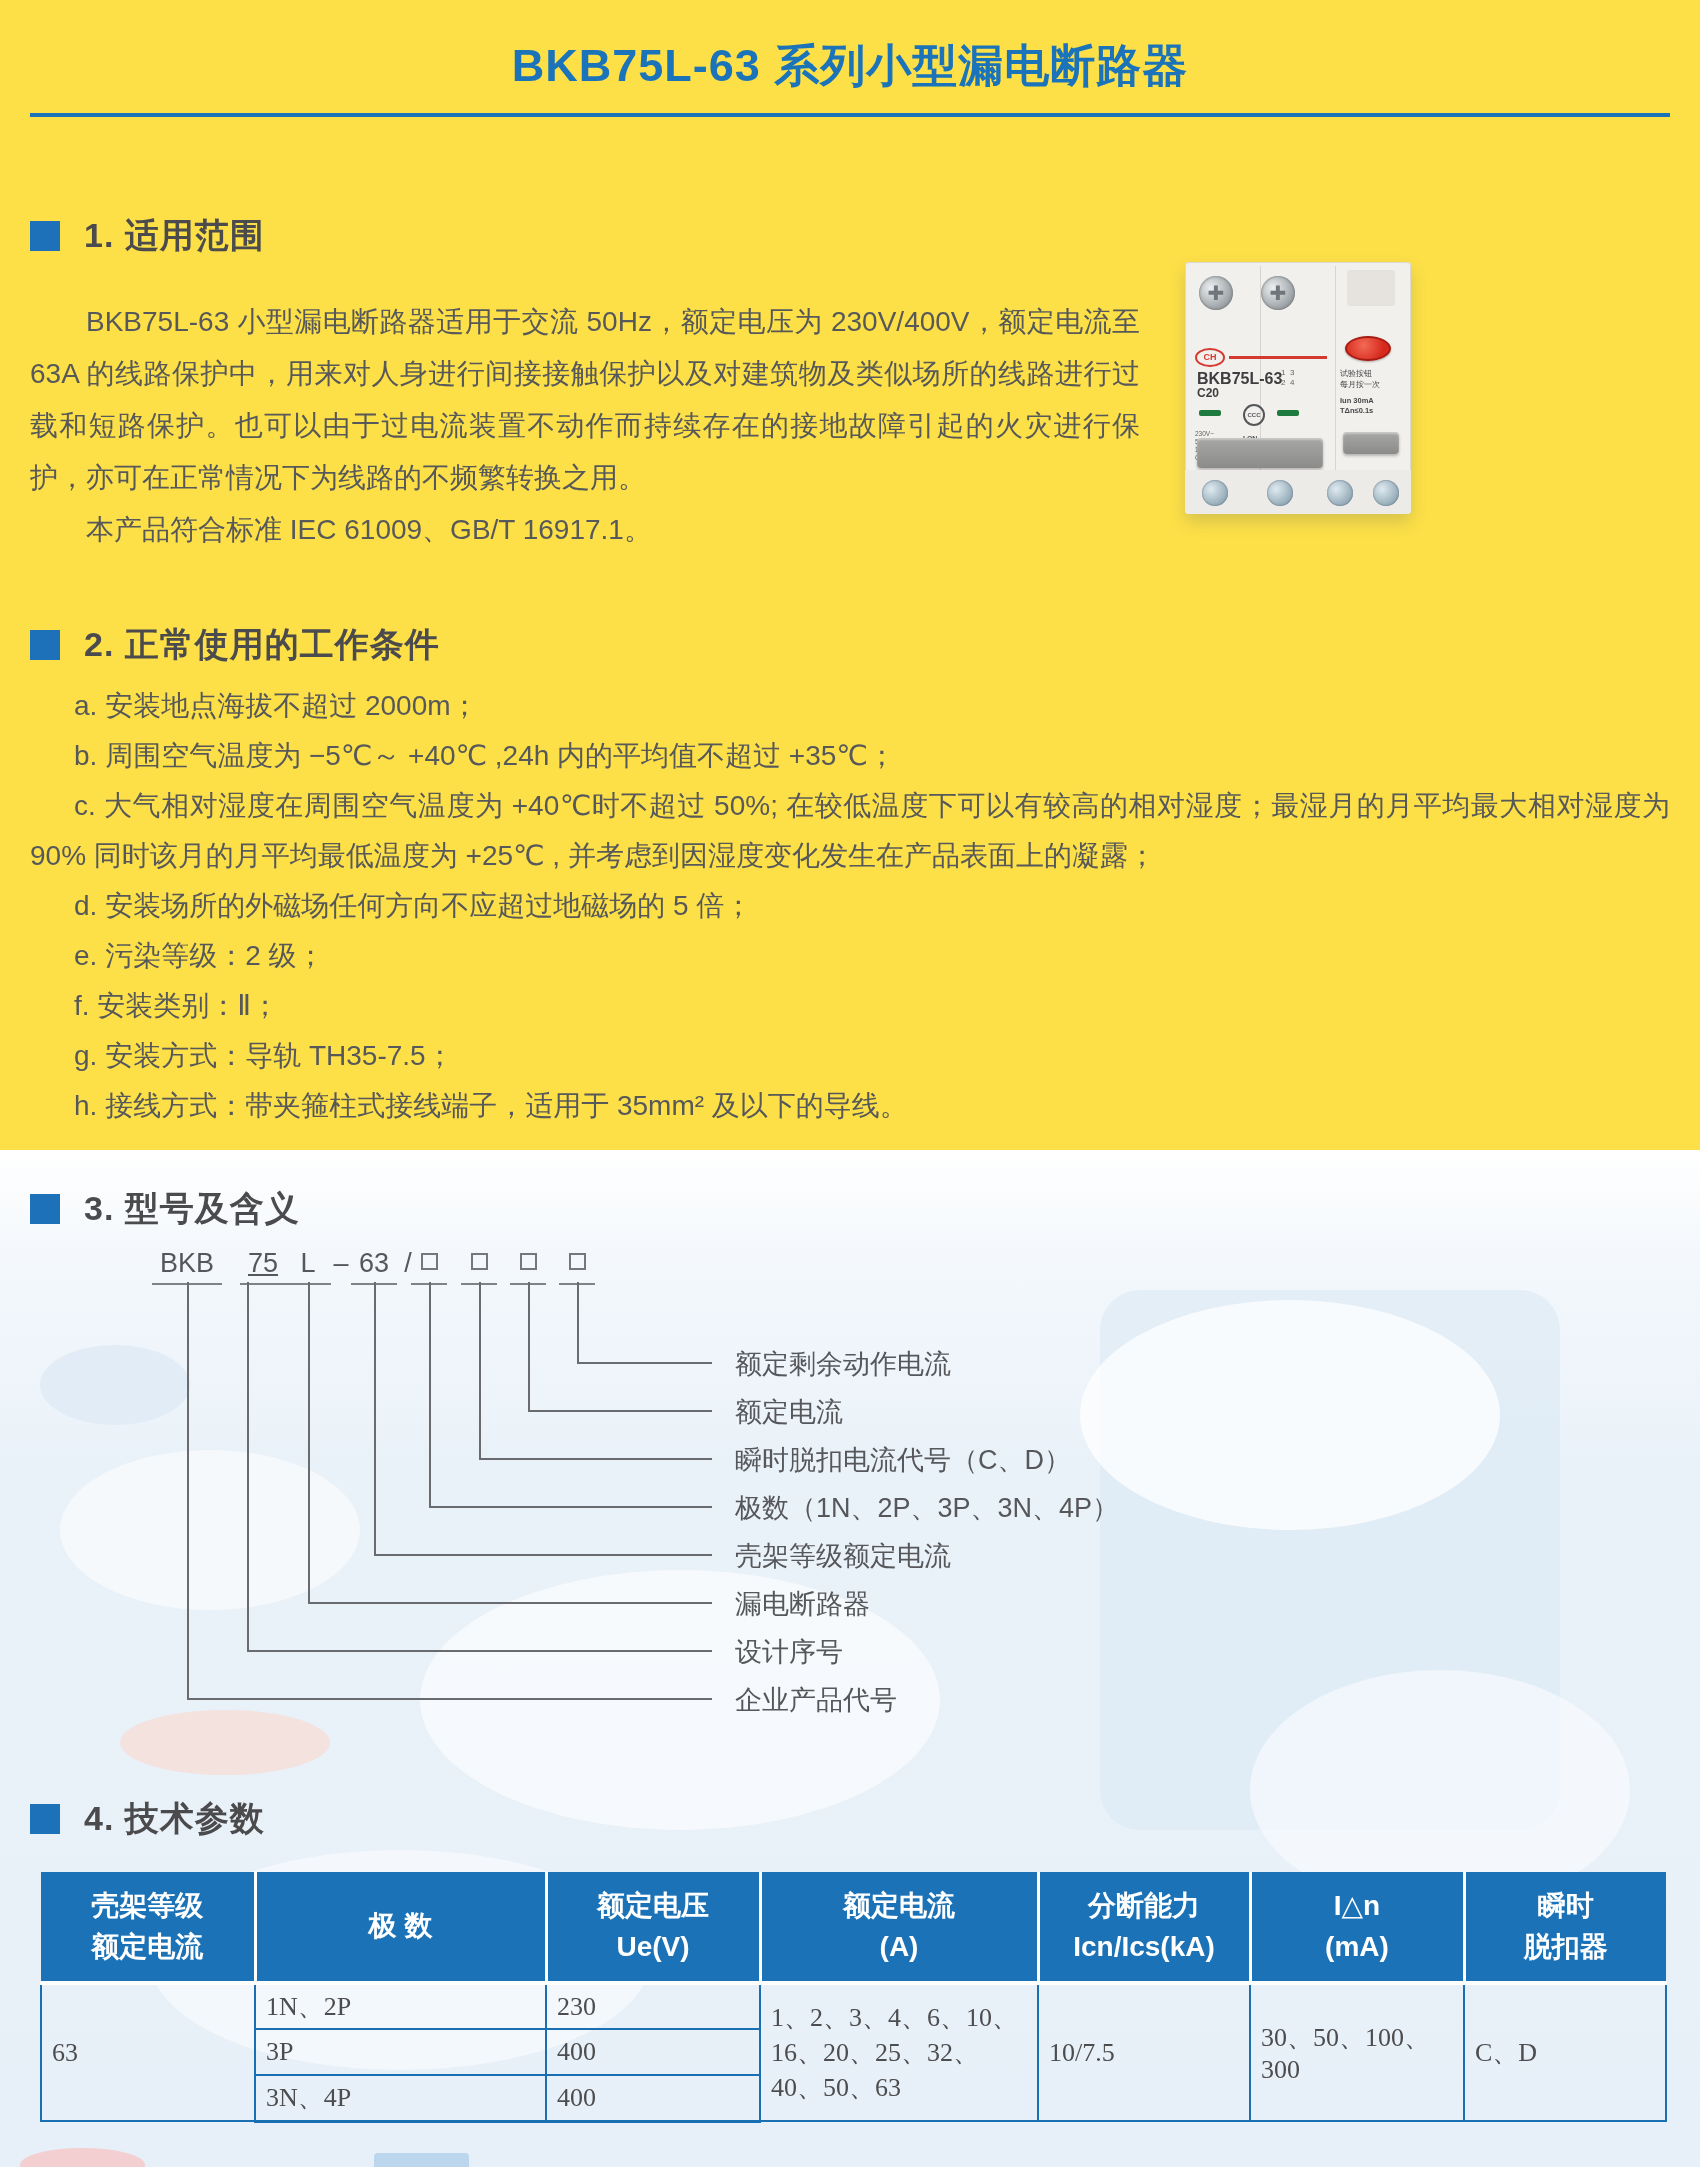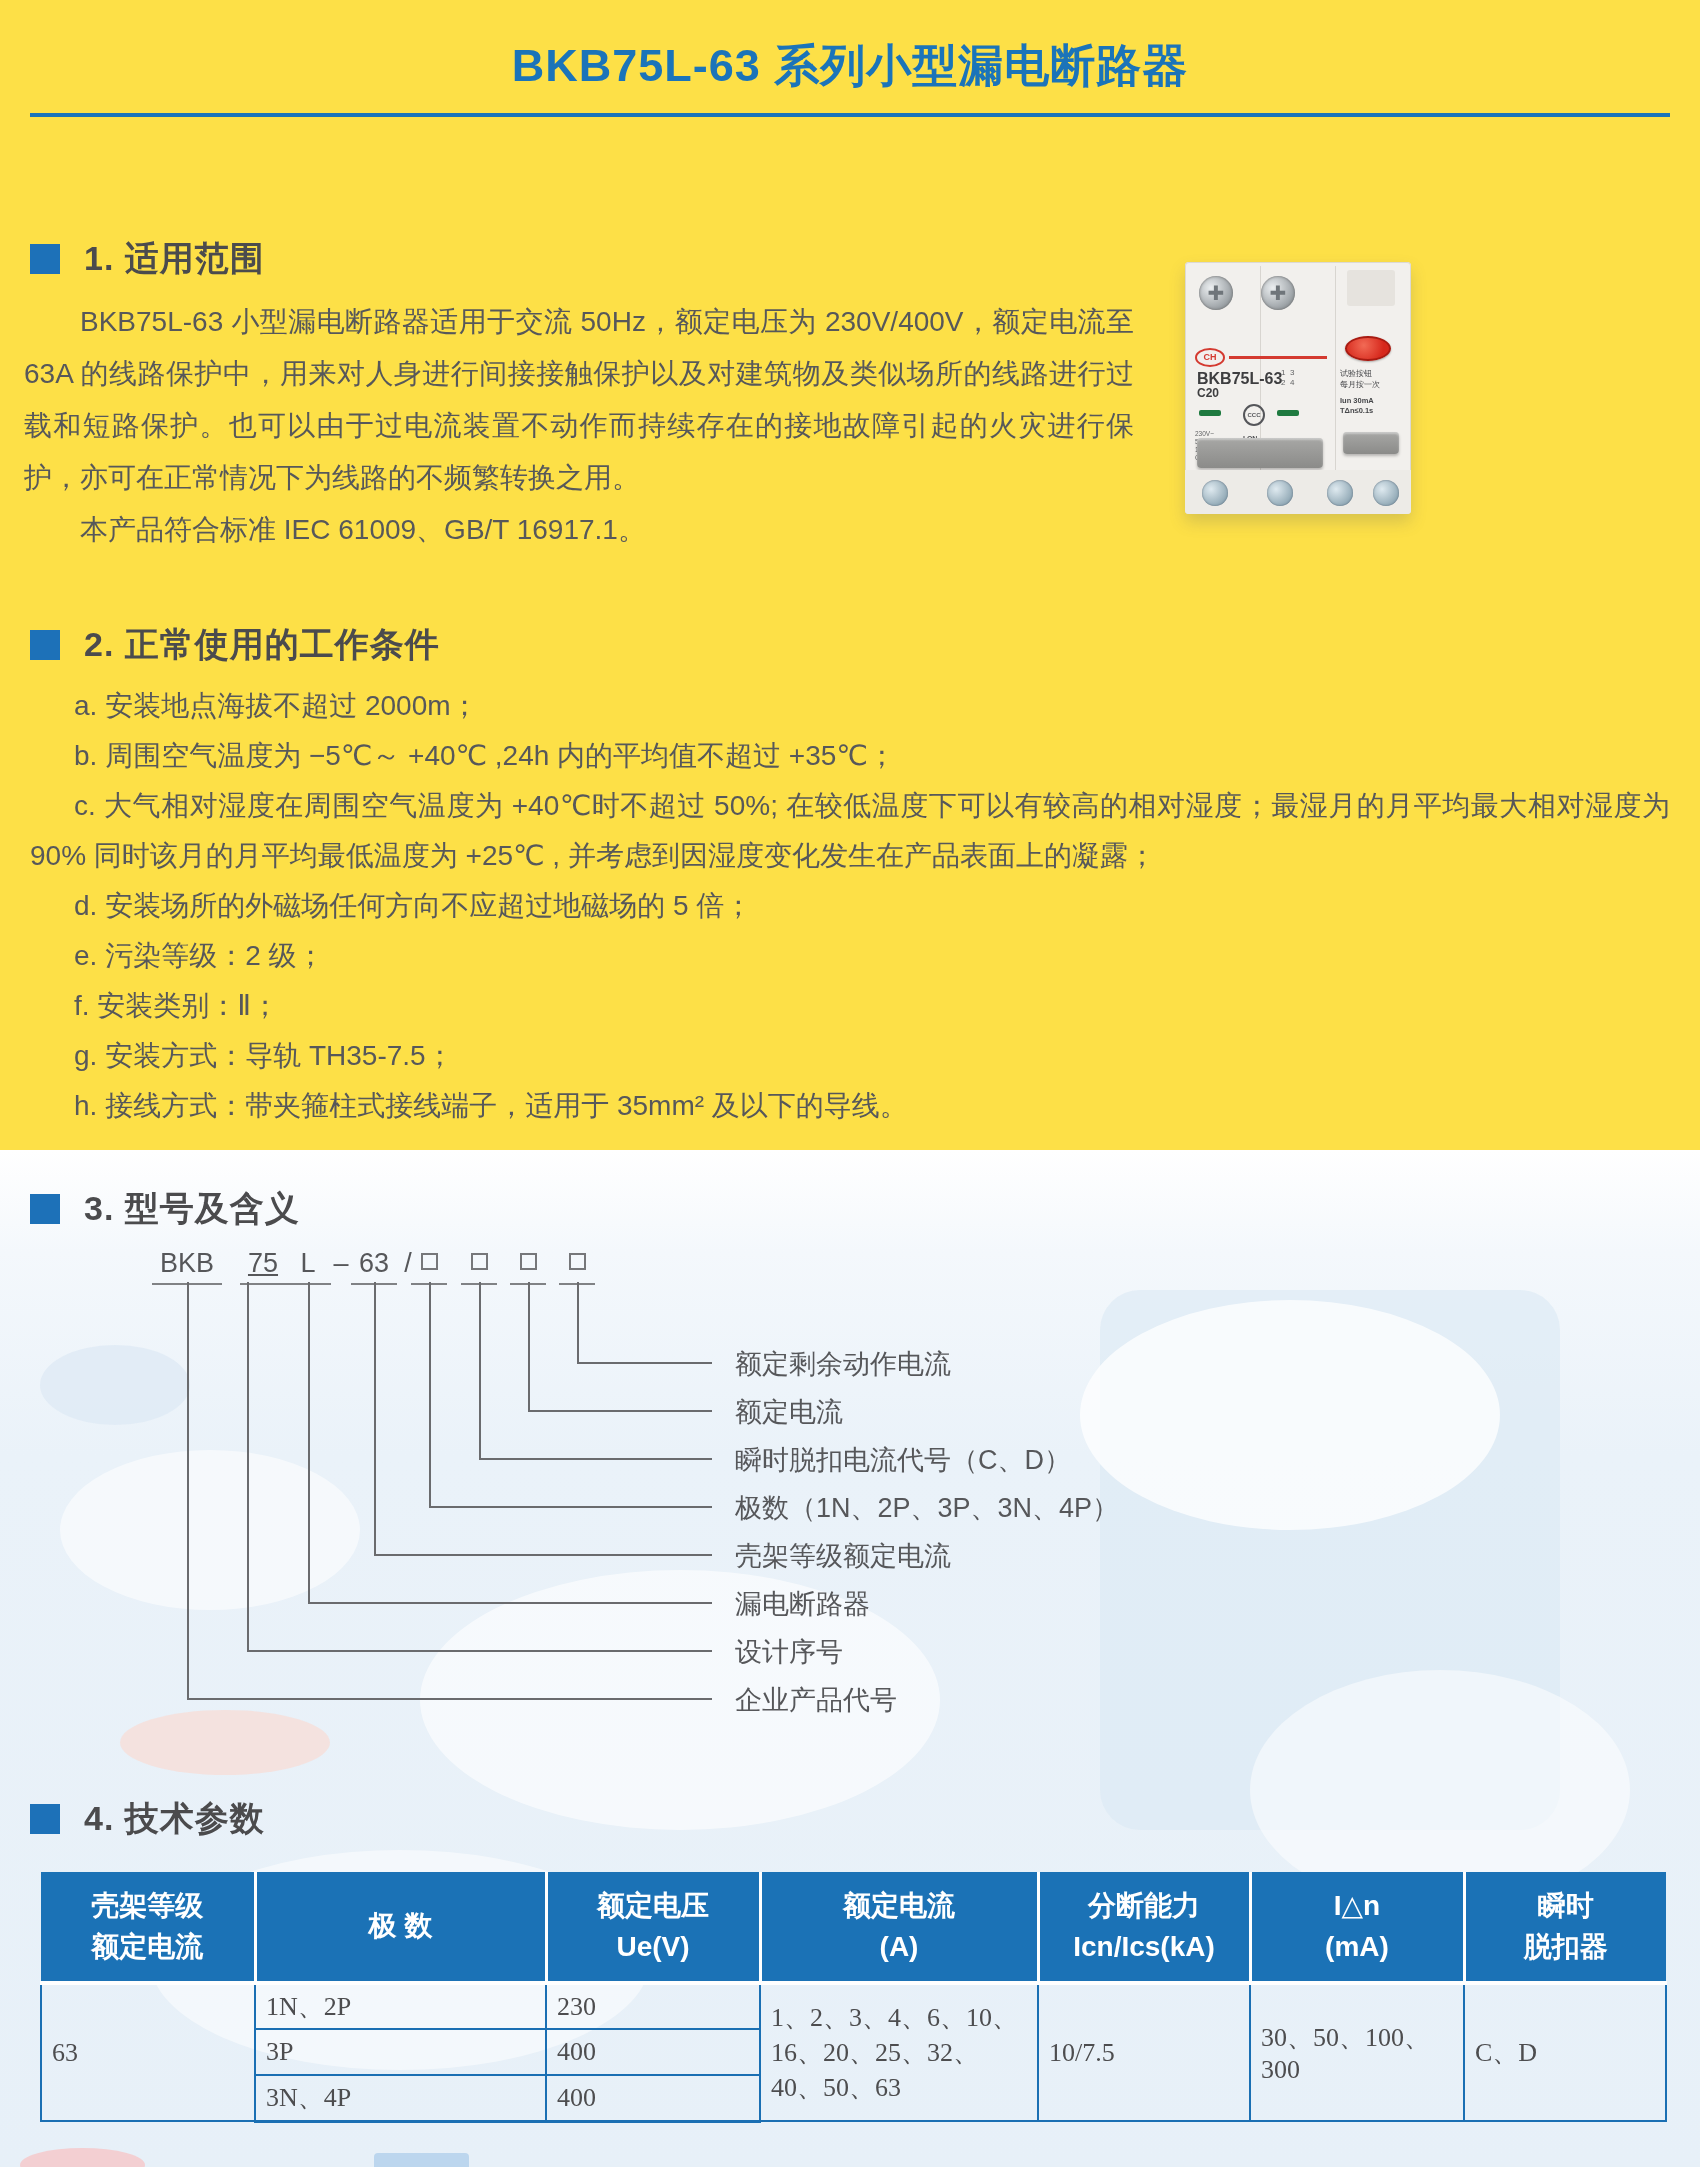--- a/index.html
+++ b/index.html
@@ -26,21 +26,21 @@
   .title { position:absolute; top:36px; left:0; width:1700px; text-align:center;
     font-size:45px; font-weight:bold; color:#1b74b9; letter-spacing:1px; }
   .title-rule { position:absolute; top:113px; left:30px; width:1640px; height:4px; background:#1b74b9; }
 
   
   .sec-head { position:absolute; left:30px; display:flex; align-items:center; gap:24px; }
   .sq { width:30px; height:30px; background:#1d71b8; flex:0 0 auto; }
   .sec-head h2 { font-size:34px; font-weight:bold; color:#4b4b4d; letter-spacing:1px; }
 
   
-  .para-block { position:absolute; left:24px; top:296px; width:1110px; }
+  .para-block { position:absolute; left:30px; top:296px; width:1110px; }
   .para { font-size:28px; color:#57585a; line-height:52px; text-indent:56px; text-align:justify; }
   .cond-block { position:absolute; left:30px; top:681px; width:1640px; }
   .cond-item { font-size:28px; color:#57585a; line-height:50px; text-indent:44px; text-align:justify; }
 
   
   .diagram { position:absolute; left:0; top:1240px; width:1700px; height:560px; }
   .seg { position:absolute; top:8px; text-align:center; font-size:27px; color:#56575a;
     padding-bottom:4px; border-bottom:2px solid #808285; }
   .seg.nob { border-bottom:none; }
   .pbox { display:inline-block; width:17px; height:17px; border:2px solid #76777a; margin-bottom:2px; }
@@ -105,21 +105,21 @@
     <div class="blob b6"></div>
     <div class="blob b7"></div>
     <div class="blob b8"></div>
     <div class="blob b9"></div>
     <div class="blob b10"></div>
   </div>
 
   <h1 class="title">BKB75L-63 系列小型漏电断路器</h1>
   <div class="title-rule"></div>
 
-  <div class="sec-head" style="top:213px;margin-top:23px;">
+  <div class="sec-head" style="top:213px;">
     <span class="sq"></span>
     <h2>1. 适用范围</h2>
   </div>
 
   <div class="para-block">
     <p class="para">BKB75L-63 小型漏电断路器适用于交流 50Hz，额定电压为 230V/400V，额定电流至 63A 的线路保护中，用来对人身进行间接接触保护以及对建筑物及类似场所的线路进行过载和短路保护。也可以由于过电流装置不动作而持续存在的接地故障引起的火灾进行保护，亦可在正常情况下为线路的不频繁转换之用。</p>
     <p class="para">本产品符合标准 IEC 61009、GB/T 16917.1。</p>
   </div>
 
   <figure class="breaker">

